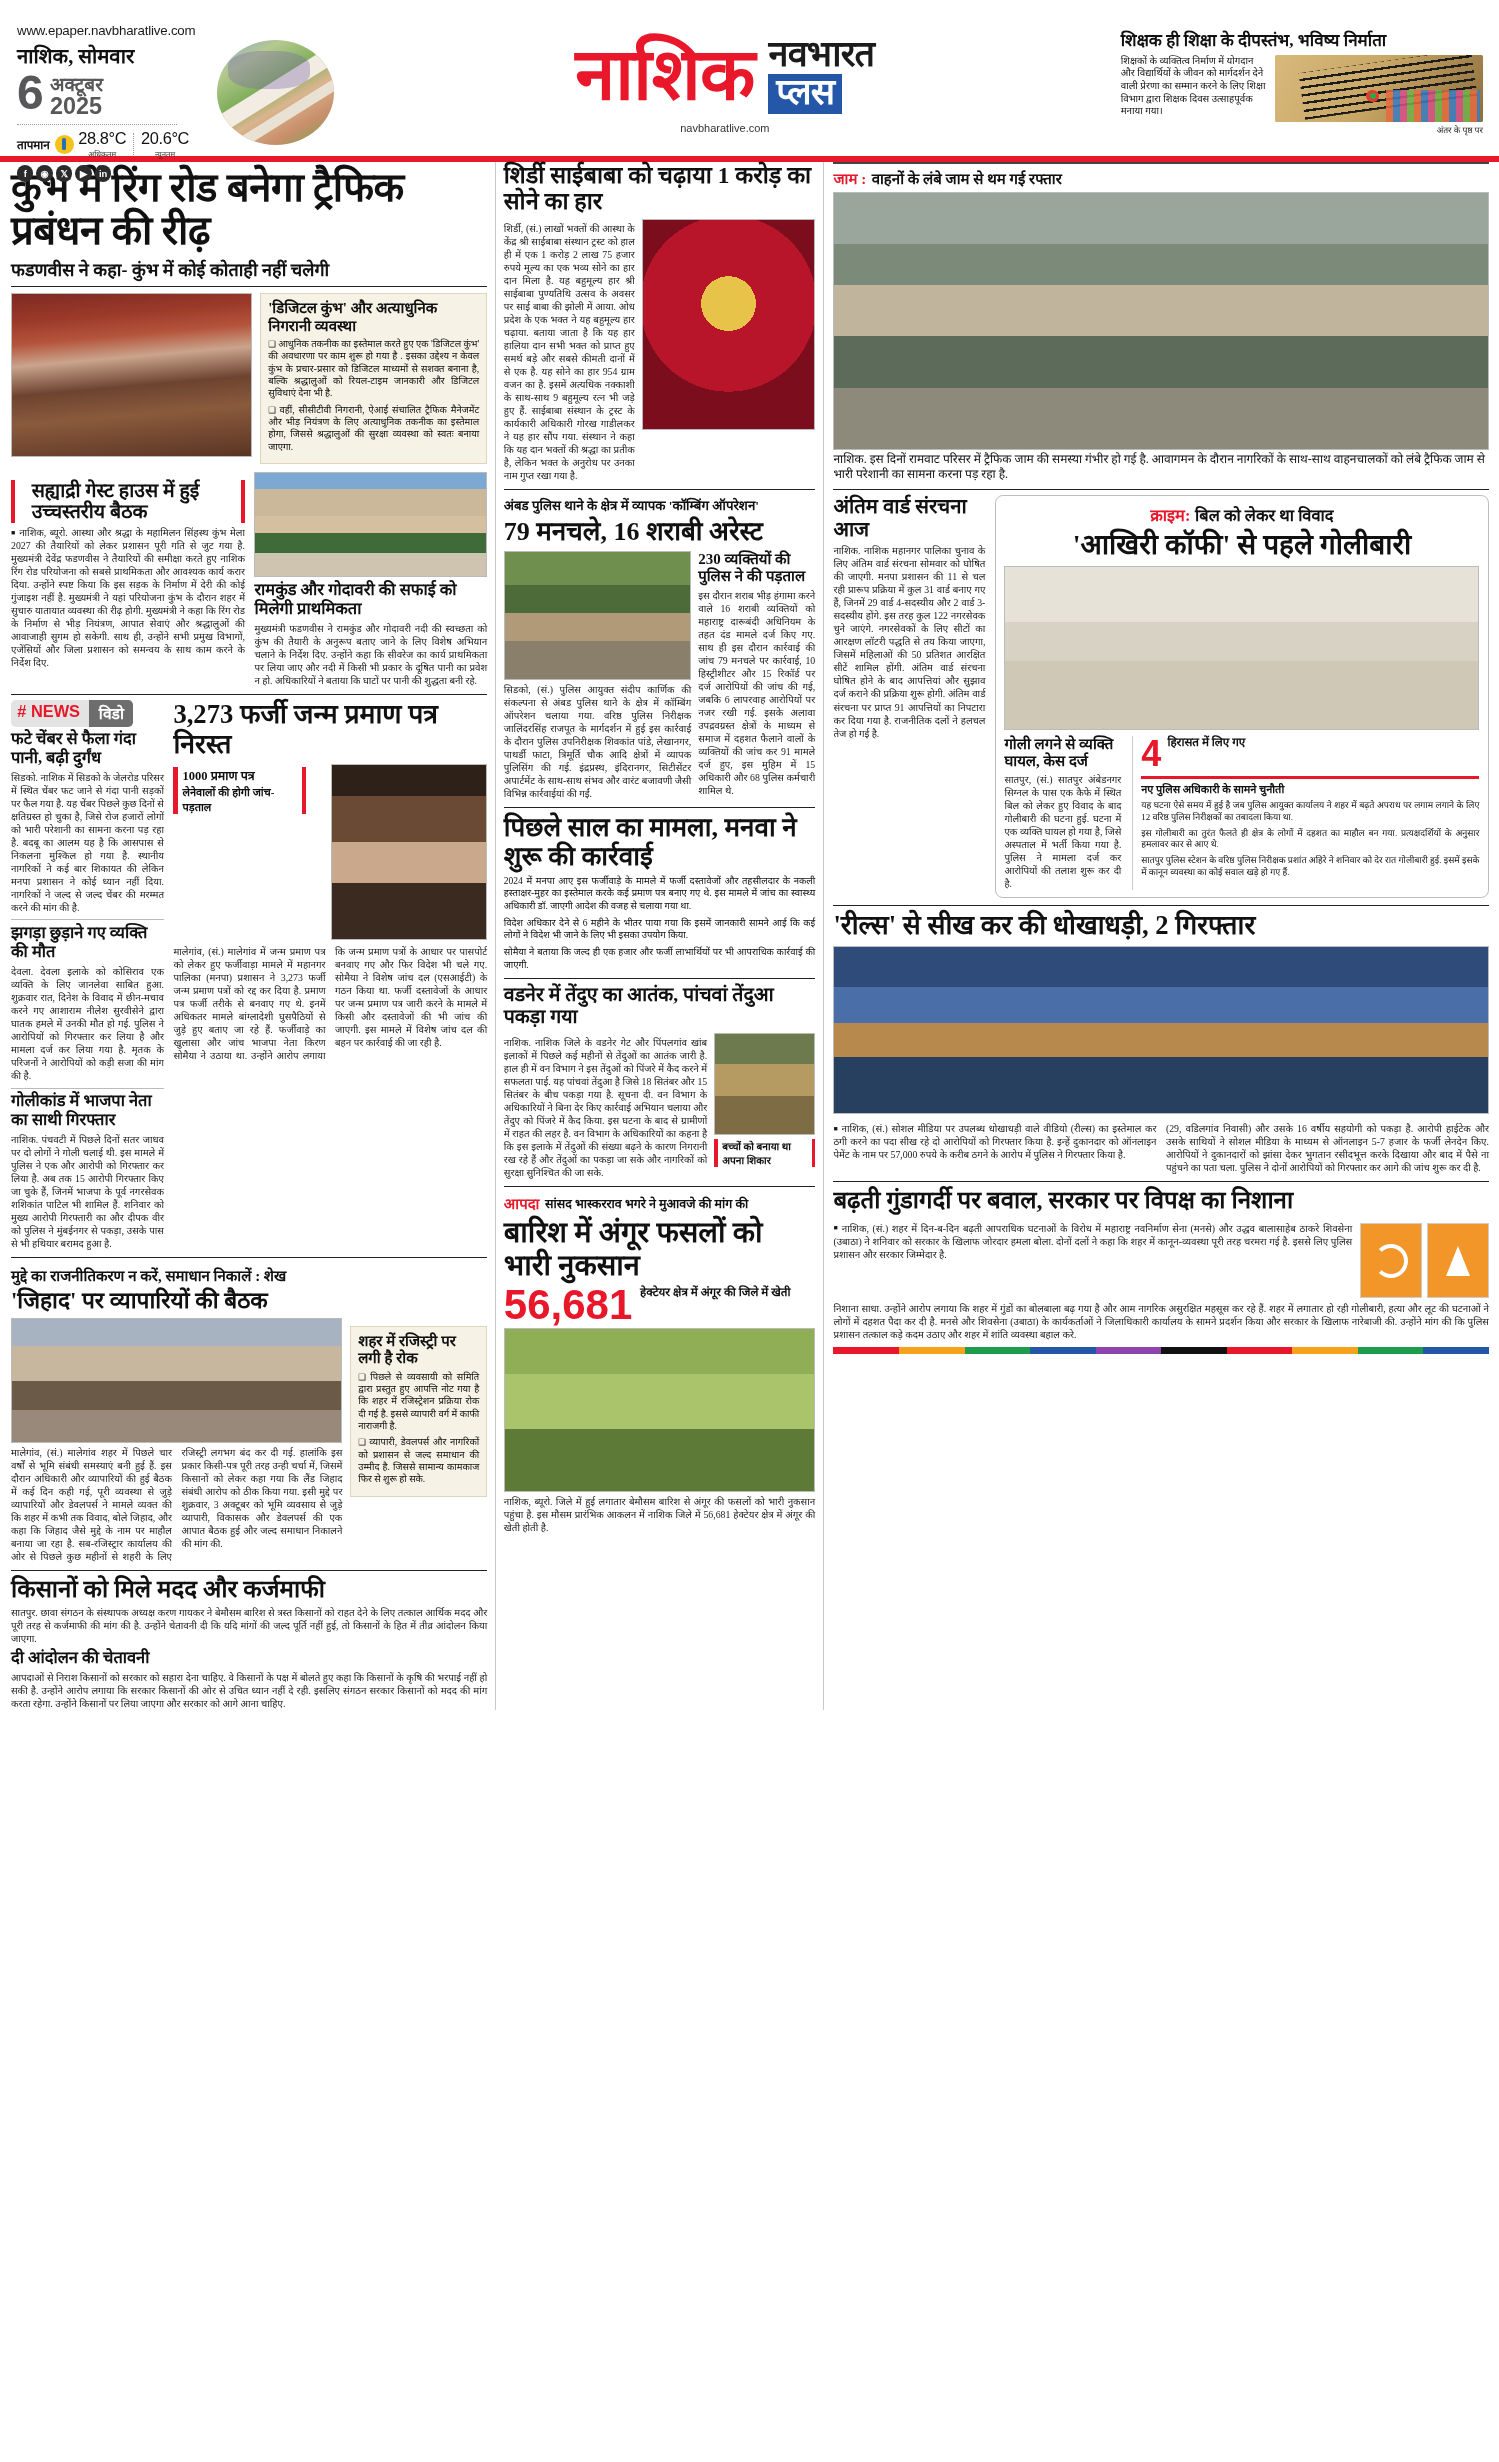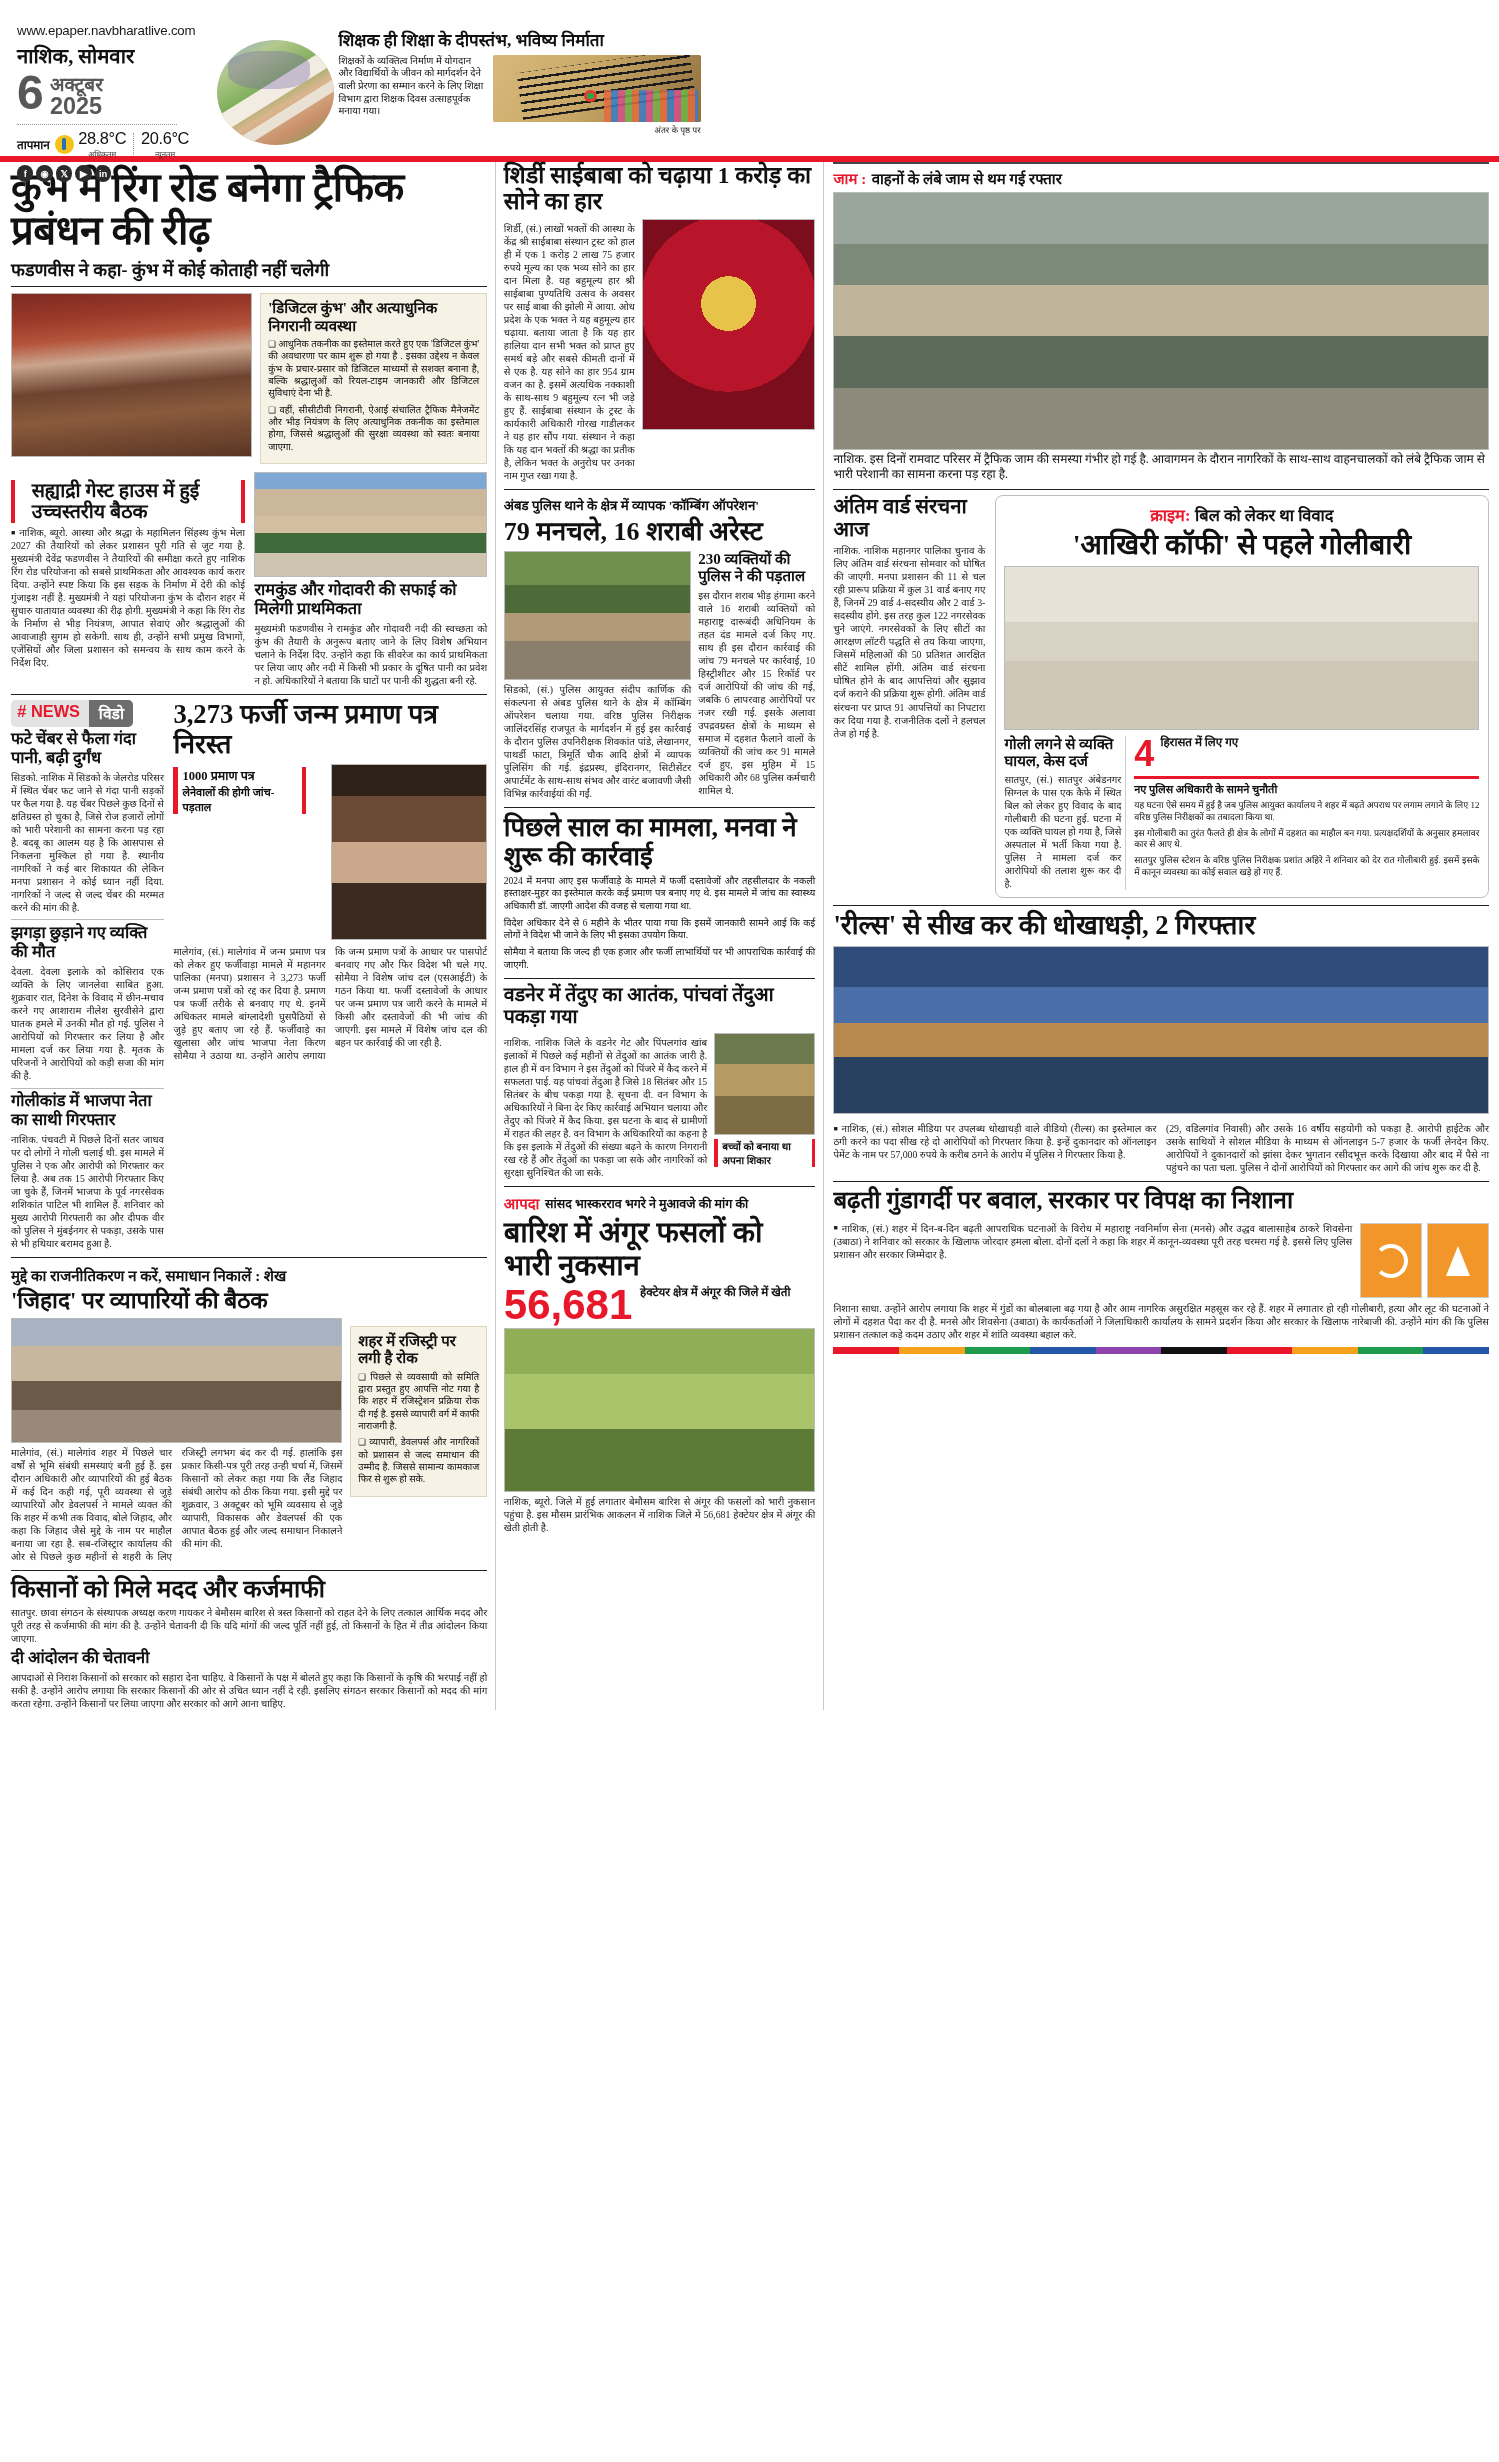--- a/index.html
+++ b/index.html
@@ -239,20 +239,30 @@
         <span class="sic">f</span>
         <span class="sic">◉</span>
         <span class="sic">𝕏</span>
         <span class="sic">▶</span>
         <span class="sic">in</span>
       </div>
     </div>
 
     <div class="mh-globe"></div>
 
+    <div class="mh-center">
+      <div class="logo-row">
+        <div class="logo-main">नाशिक</div>
+        <div class="logo-sub">
+          <div class="logo-nav">नवभारत</div>
+          <div class="logo-plus">प्लस</div>
+        </div>
+      </div>
+      <div class="mh-site">navbharatlive.com</div>
+    </div>
 
     <div class="mh-right">
       <div class="mh-r-head">शिक्षक ही शिक्षा के दीपस्तंभ, भविष्य निर्माता</div>
       <div class="mh-r-body">
         <div class="mh-r-text">शिक्षकों के व्यक्तित्व निर्माण में योगदान और विद्यार्थियों के जीवन को मार्गदर्शन देने वाली प्रेरणा का सम्मान करने के लिए शिक्षा विभाग द्वारा शिक्षक दिवस उत्साहपूर्वक मनाया गया।</div>
         <div class="mh-r-img">
           <div class="bars"></div>
             <div class="dot"></div>
             <div class="kids"></div>
         </div>
@@ -467,21 +477,21 @@
 अंतिम वार्ड संरचना घोषित होने के बाद आपत्तियां और सुझाव दर्ज कराने की प्रक्रिया शुरू होगी. अंतिम वार्ड संरचना पर प्राप्त 91 आपत्तियों का निपटारा कर दिया गया है. राजनीतिक दलों ने हलचल तेज हो गई है.</p>
         </div>
         <div style="flex:1;">
           <div class="roundbox" style="margin-top:0;">
             <div class="crimehead">
               <span class="k">क्राइम:</span>
               <span class="t">बिल को लेकर था विवाद</span>
             </div>
             <h2 class="hl" style="text-align:center; font-size:28px; margin-top:3.1px;">'आखिरी कॉफी' से पहले गोलीबारी</h2>
             <div class="photo ph-bank" style="margin-top:5.5px;"></div>
-            <div style="display:flex; gap:4px; margin-top:6.2px;">
+            <div style="display:flex; gap:11px; margin-top:6.2px;">
               <div style="width:117px;">
                 <h3 class="hl" style="font-size:15px;">गोली लगने से व्यक्ति घायल, केस दर्ज</h3>
                 <p class="body">सातपुर, (सं.) सातपुर अंबेडनगर सिग्नल के पास एक कैफे में स्थित बिल को लेकर हुए विवाद के बाद गोलीबारी की घटना हुई. घटना में एक व्यक्ति घायल हो गया है, जिसे अस्पताल में भर्ती किया गया है. पुलिस ने मामला दर्ज कर आरोपियों की तलाश शुरू कर दी है.</p>
               </div>
               <div style="flex:1; border-left:0.8px solid #ccc; padding-left:7.8px;">
                 <div style="display:flex; gap:6.2px; align-items:flex-start;">
                   <div class="bignum bignum-red">4</div>
                   <div style="font-size:11.7px; font-weight:bold; line-height:1.15;">हिरासत में लिए गए</div>
                 </div>
                 <div class="redline"></div>

